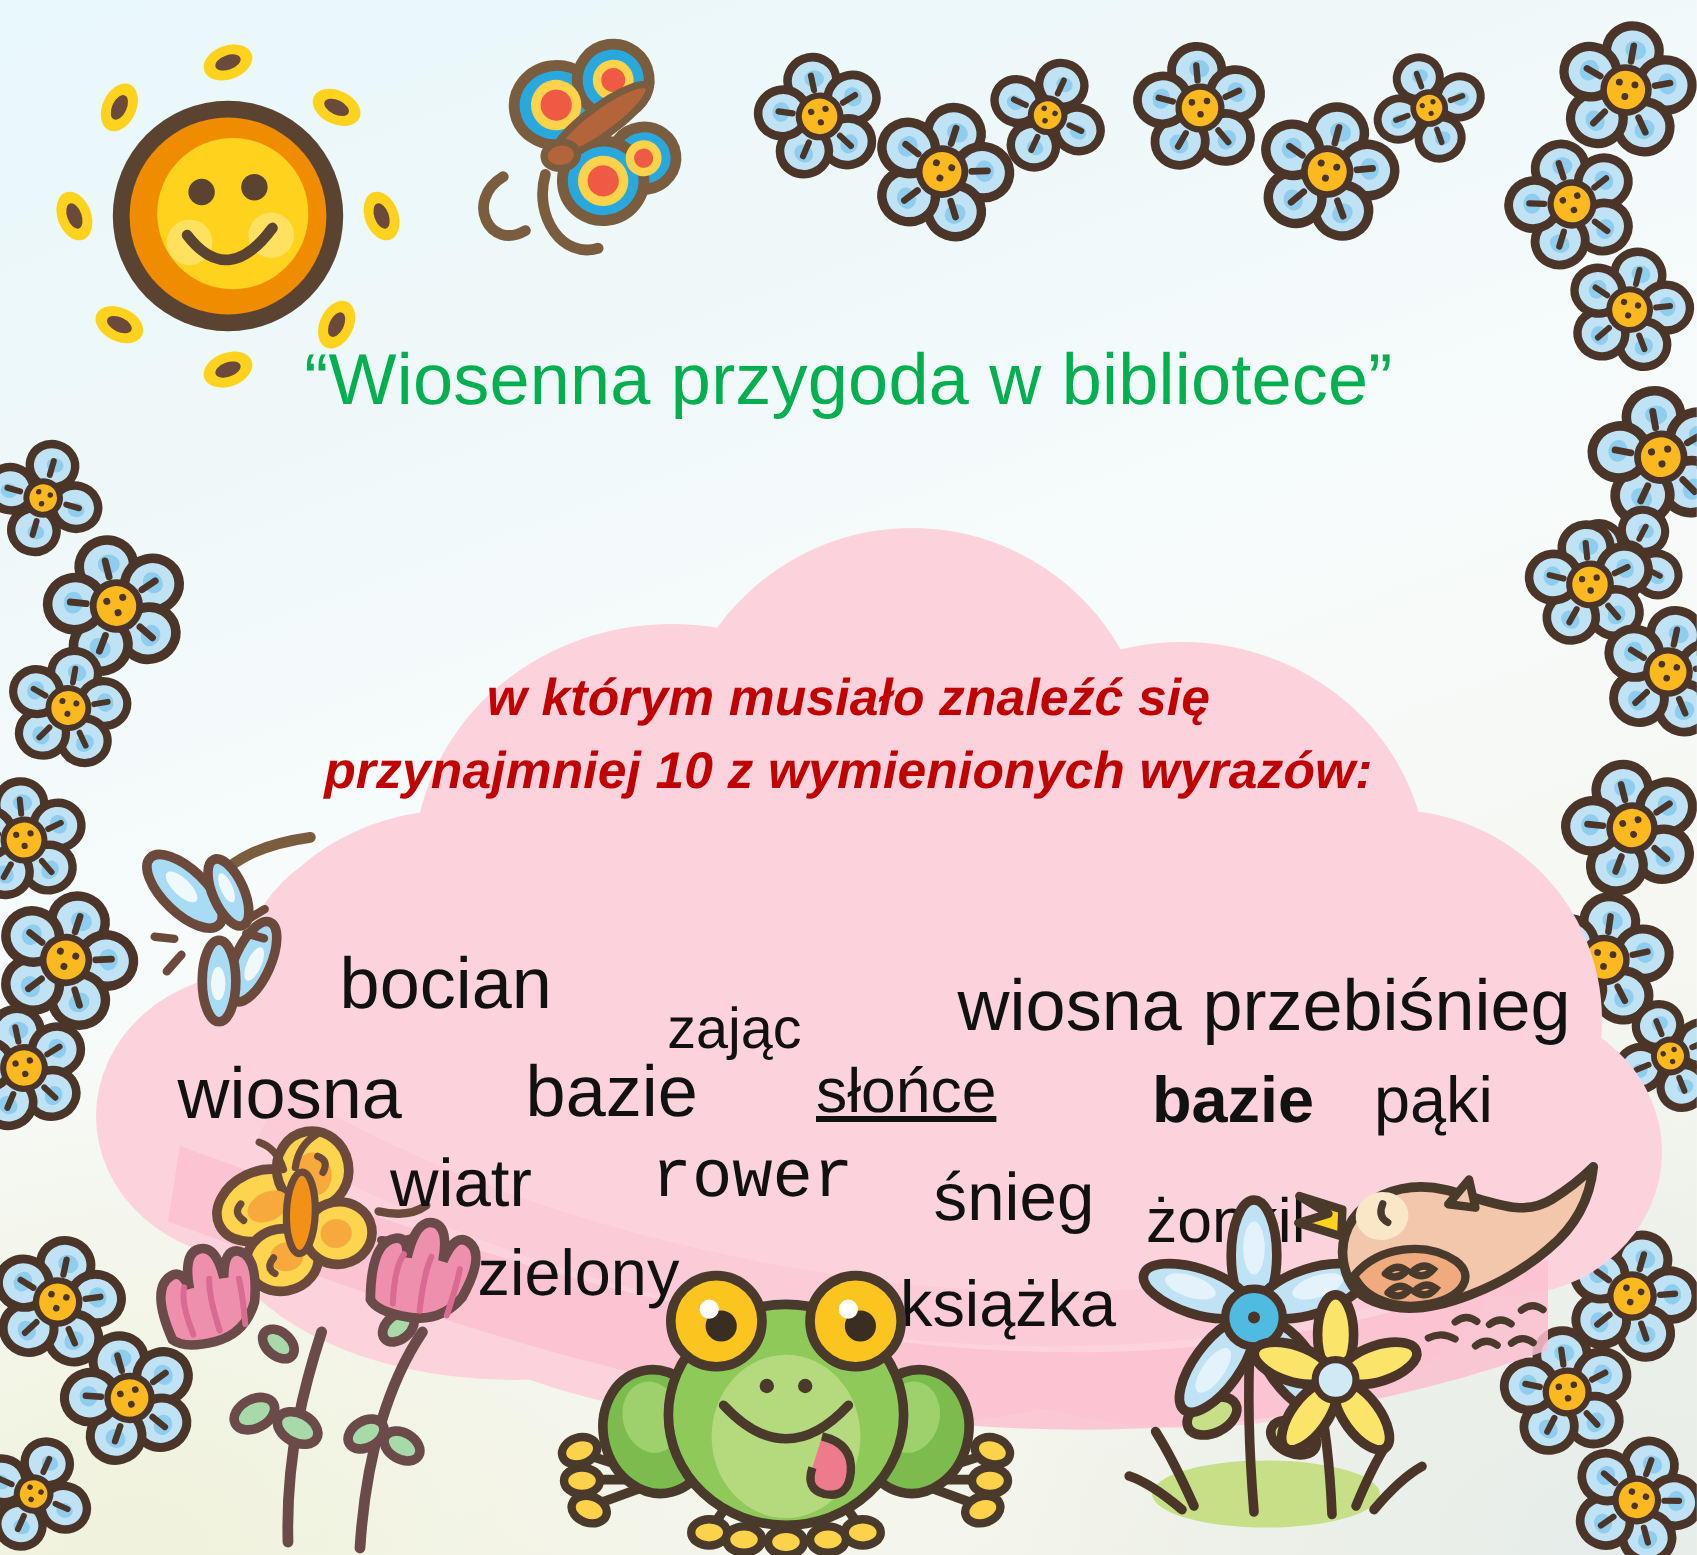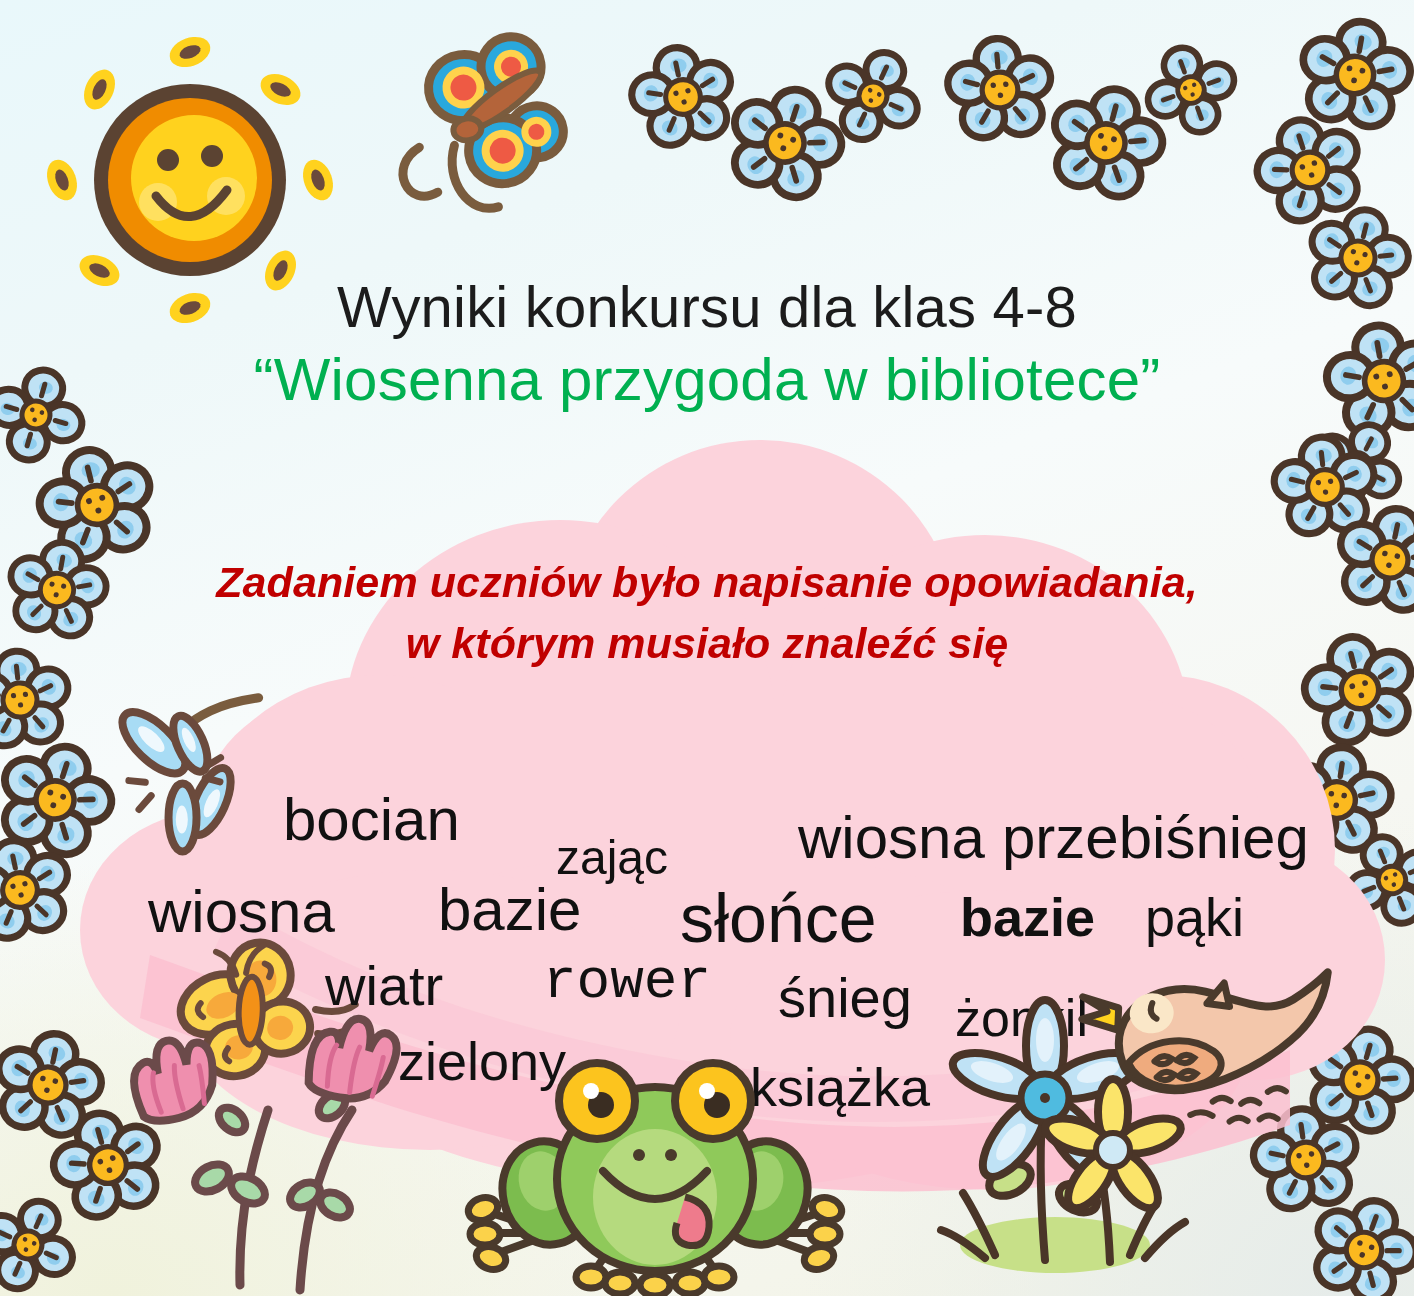--- a/index.html
+++ b/index.html
@@ -287,37 +287,36 @@
       </g>
       <g stroke="#6b4a3c" stroke-width="7" fill="none" stroke-linecap="round">
         <path d="M60,8 q24,10 40,2"></path>
         <path d="M58,32 q26,8 44,-4"></path>
       </g>
     </g>
   </svg>
 
   <div id="text-layer" class="layer">
     <div class="title-block">
-      <div class="title-line1">Wyniki konkursu dla klas 4-8</div>
       <div class="title-line2">“Wiosenna przygoda w bibliotece”</div>
     </div>
 
     <div class="brief">
-      <div>Zadaniem uczniów było napisanie opowiadania,</div>
       <div>w którym musiało znaleźć się</div>
+      <div>przynajmniej 10 z wymienionych wyrazów:</div>
     </div>
 
     <div id="word-cloud">
         <div class="word" style="left: 283px; top: 790px; font-size: 60px;">bocian</div>
         <div class="word" style="left: 556px; top: 834px; font-size: 48px;">zając</div>
         <div class="word" style="left: 798px; top: 808px; font-size: 60px;">wiosna</div>
         <div class="word" style="left: 1002px; top: 808px; font-size: 60px;">przebiśnieg</div>
         <div class="word" style="left: 148px; top: 882px; font-size: 60px;">wiosna</div>
         <div class="word" style="left: 438px; top: 880px; font-size: 60px;">bazie</div>
-        <div class="word" style="left: 680px; top: 884px; font-size: 68px;">słońce</div>
+        <div class="word" style="left: 680px; top: 884px; font-size: 52px; text-decoration: underline;">słońce</div>
         <div class="word" style="left: 960px; top: 890px; font-size: 54px; font-weight: bold;">bazie</div>
         <div class="word" style="left: 1145px; top: 890px; font-size: 54px; text-align: center;">pąki</div>
         <div class="word" style="left: 325px; top: 958px; font-size: 56px;">wiatr</div>
         <div class="word" style="left: 543px; top: 954px; font-size: 56px; font-family: Liberation Mono, monospace;">rower</div>
         <div class="word" style="left: 778px; top: 970px; font-size: 56px;">śnieg</div>
         <div class="word" style="left: 955px; top: 992px; font-size: 52px;">żonkil</div>
         <div class="word" style="left: 398px; top: 1034px; font-size: 54px;">zielony</div>
         <div class="word" style="left: 750px; top: 1060px; font-size: 54px;">książka</div>
       </div>
   </div>

